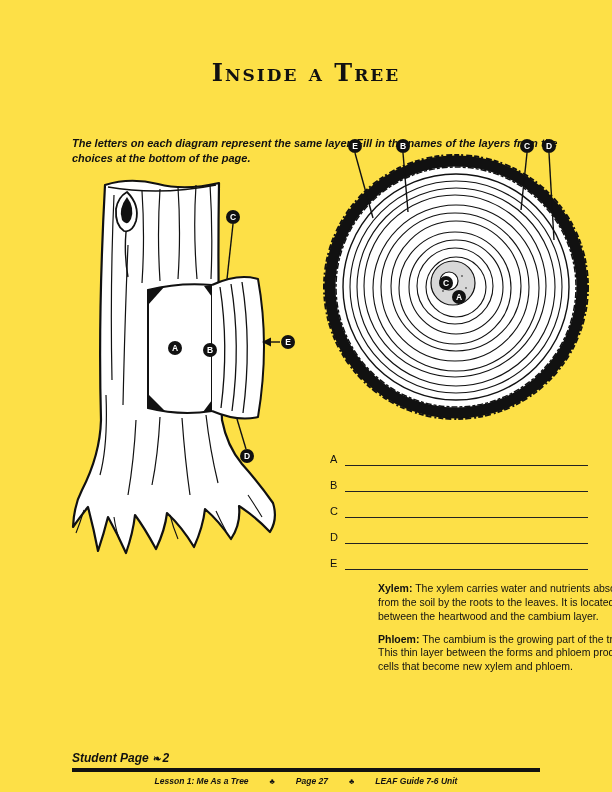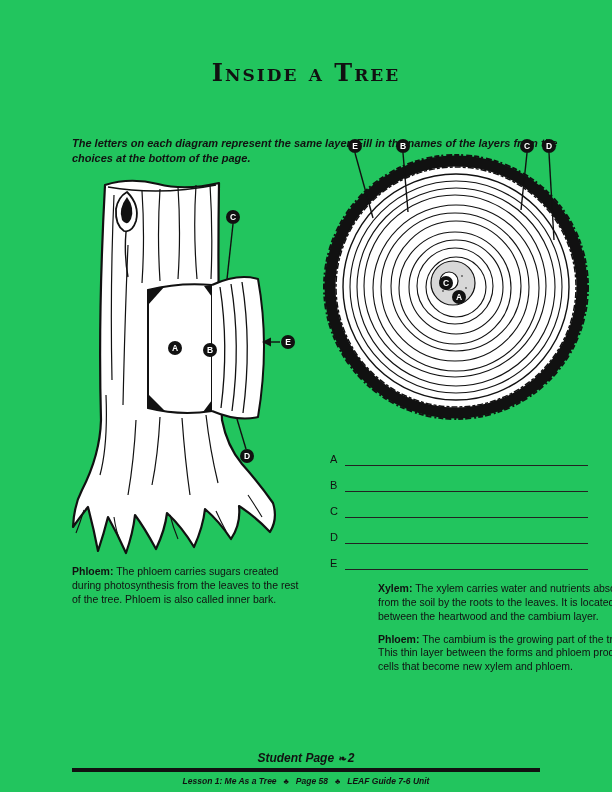--- a/index.html
+++ b/index.html
@@ -1,21 +1,21 @@
 <!DOCTYPE html>
 <html><head>
 <meta charset="utf-8">
 <style>
   * { margin: 0; padding: 0; box-sizing: border-box; }
   body { background: #888; font-family: "Liberation Sans", sans-serif; }
   .page {
     position: relative;
     width: 612px; height: 792px;
     margin: 0 auto;
-    background: #22c55e;
+    background: #fde047;
     color: #111;
     overflow: hidden;
   }
   .title {
     position: absolute; left: 0; top: 58px; width: 612px;
     text-align: center;
     font-family: "DejaVu Serif", serif;
     font-weight: bold;
     font-variant: small-caps;
     font-size: 24px;
@@ -43,30 +43,30 @@
   .answer-row { display: flex; align-items: flex-end; height: 26px; }
   .answer-letter { font-size: 11px; width: 15px; padding-bottom: 1px; }
   .answer-blank { flex: 1; border-bottom: 1.3px solid #222; height: 18px; }
   .defs { position: absolute; font-size: 10.5px; line-height: 1.32; }
   .defs-left  { left: 72px;  top: 565px; width: 233px; }
   .defs-right { left: 330px; top: 582px; width: 260px; margin-left: 48px; }
   .defs p { margin-bottom: 9px; }
   .defs strong { font-weight: bold; }
   .footer-student {
     position: absolute; left: 72px; top: 751px; width: 468px;
-    text-align: center; font-size: 12px; font-weight: bold; font-style: italic;
+    font-size: 12px; font-weight: bold; font-style: italic;
   }
   .footer-student .leaf-glyph { font-style: normal; font-size: 10px; padding: 0 1px; }
   .footer-bar {
     position: absolute; left: 72px; top: 768px; width: 468px; height: 4px;
     background: #111;
   }
   .footer-lesson {
     position: absolute; left: 72px; top: 776px; width: 468px;
-    display: flex; justify-content: center; align-items: center; gap: 7px;
+    display: flex; justify-content: center; align-items: center; gap: 21px;
     font-size: 8.5px; font-weight: bold; font-style: italic;
   }
   .footer-lesson .sep { font-style: normal; font-size: 8px; }
 </style>
 </head>
 <body>
 
 <div class="page">
 
   <div class="title">Inside a Tree</div>
@@ -167,33 +167,32 @@
       <span class="answer-letter">D</span>
       <span class="answer-blank"></span>
     </div>
     <div class="answer-row">
       <span class="answer-letter">E</span>
       <span class="answer-blank"></span>
     </div>
   </div>
 
   <div class="defs defs-left">
-    <p><strong>Phloem:</strong> <span>The phloem carries sugars created during photosynthesis from the leaves to the rest of the tree. Phloem is also called inner bark.</span></p>
   </div>
   <div class="defs defs-right">
     <p><strong>Xylem:</strong> <span>The xylem carries water and nutrients absorbed from the soil by the roots to the leaves. It is located between the heartwood and the cambium layer.</span></p>
     <p><strong>Phloem:</strong> <span>The cambium is the growing part of the trunk. This thin layer between the forms and phloem produces cells that become new xylem and phloem.</span></p>
   </div>
 
   <div class="footer-student">
     <span>Student Page</span>
     <span class="leaf-glyph">❧</span><span>2</span>
   </div>
   <div class="footer-bar"></div>
   <div class="footer-lesson">
     <span>Lesson 1: Me As a Tree</span>
     <span class="sep">♣</span>
-    <span>Page 58</span>
+    <span>Page 27</span>
     <span class="sep">♣</span>
     <span>LEAF Guide 7-6 Unit</span>
   </div>
 
 </div>
 
 </body></html>

